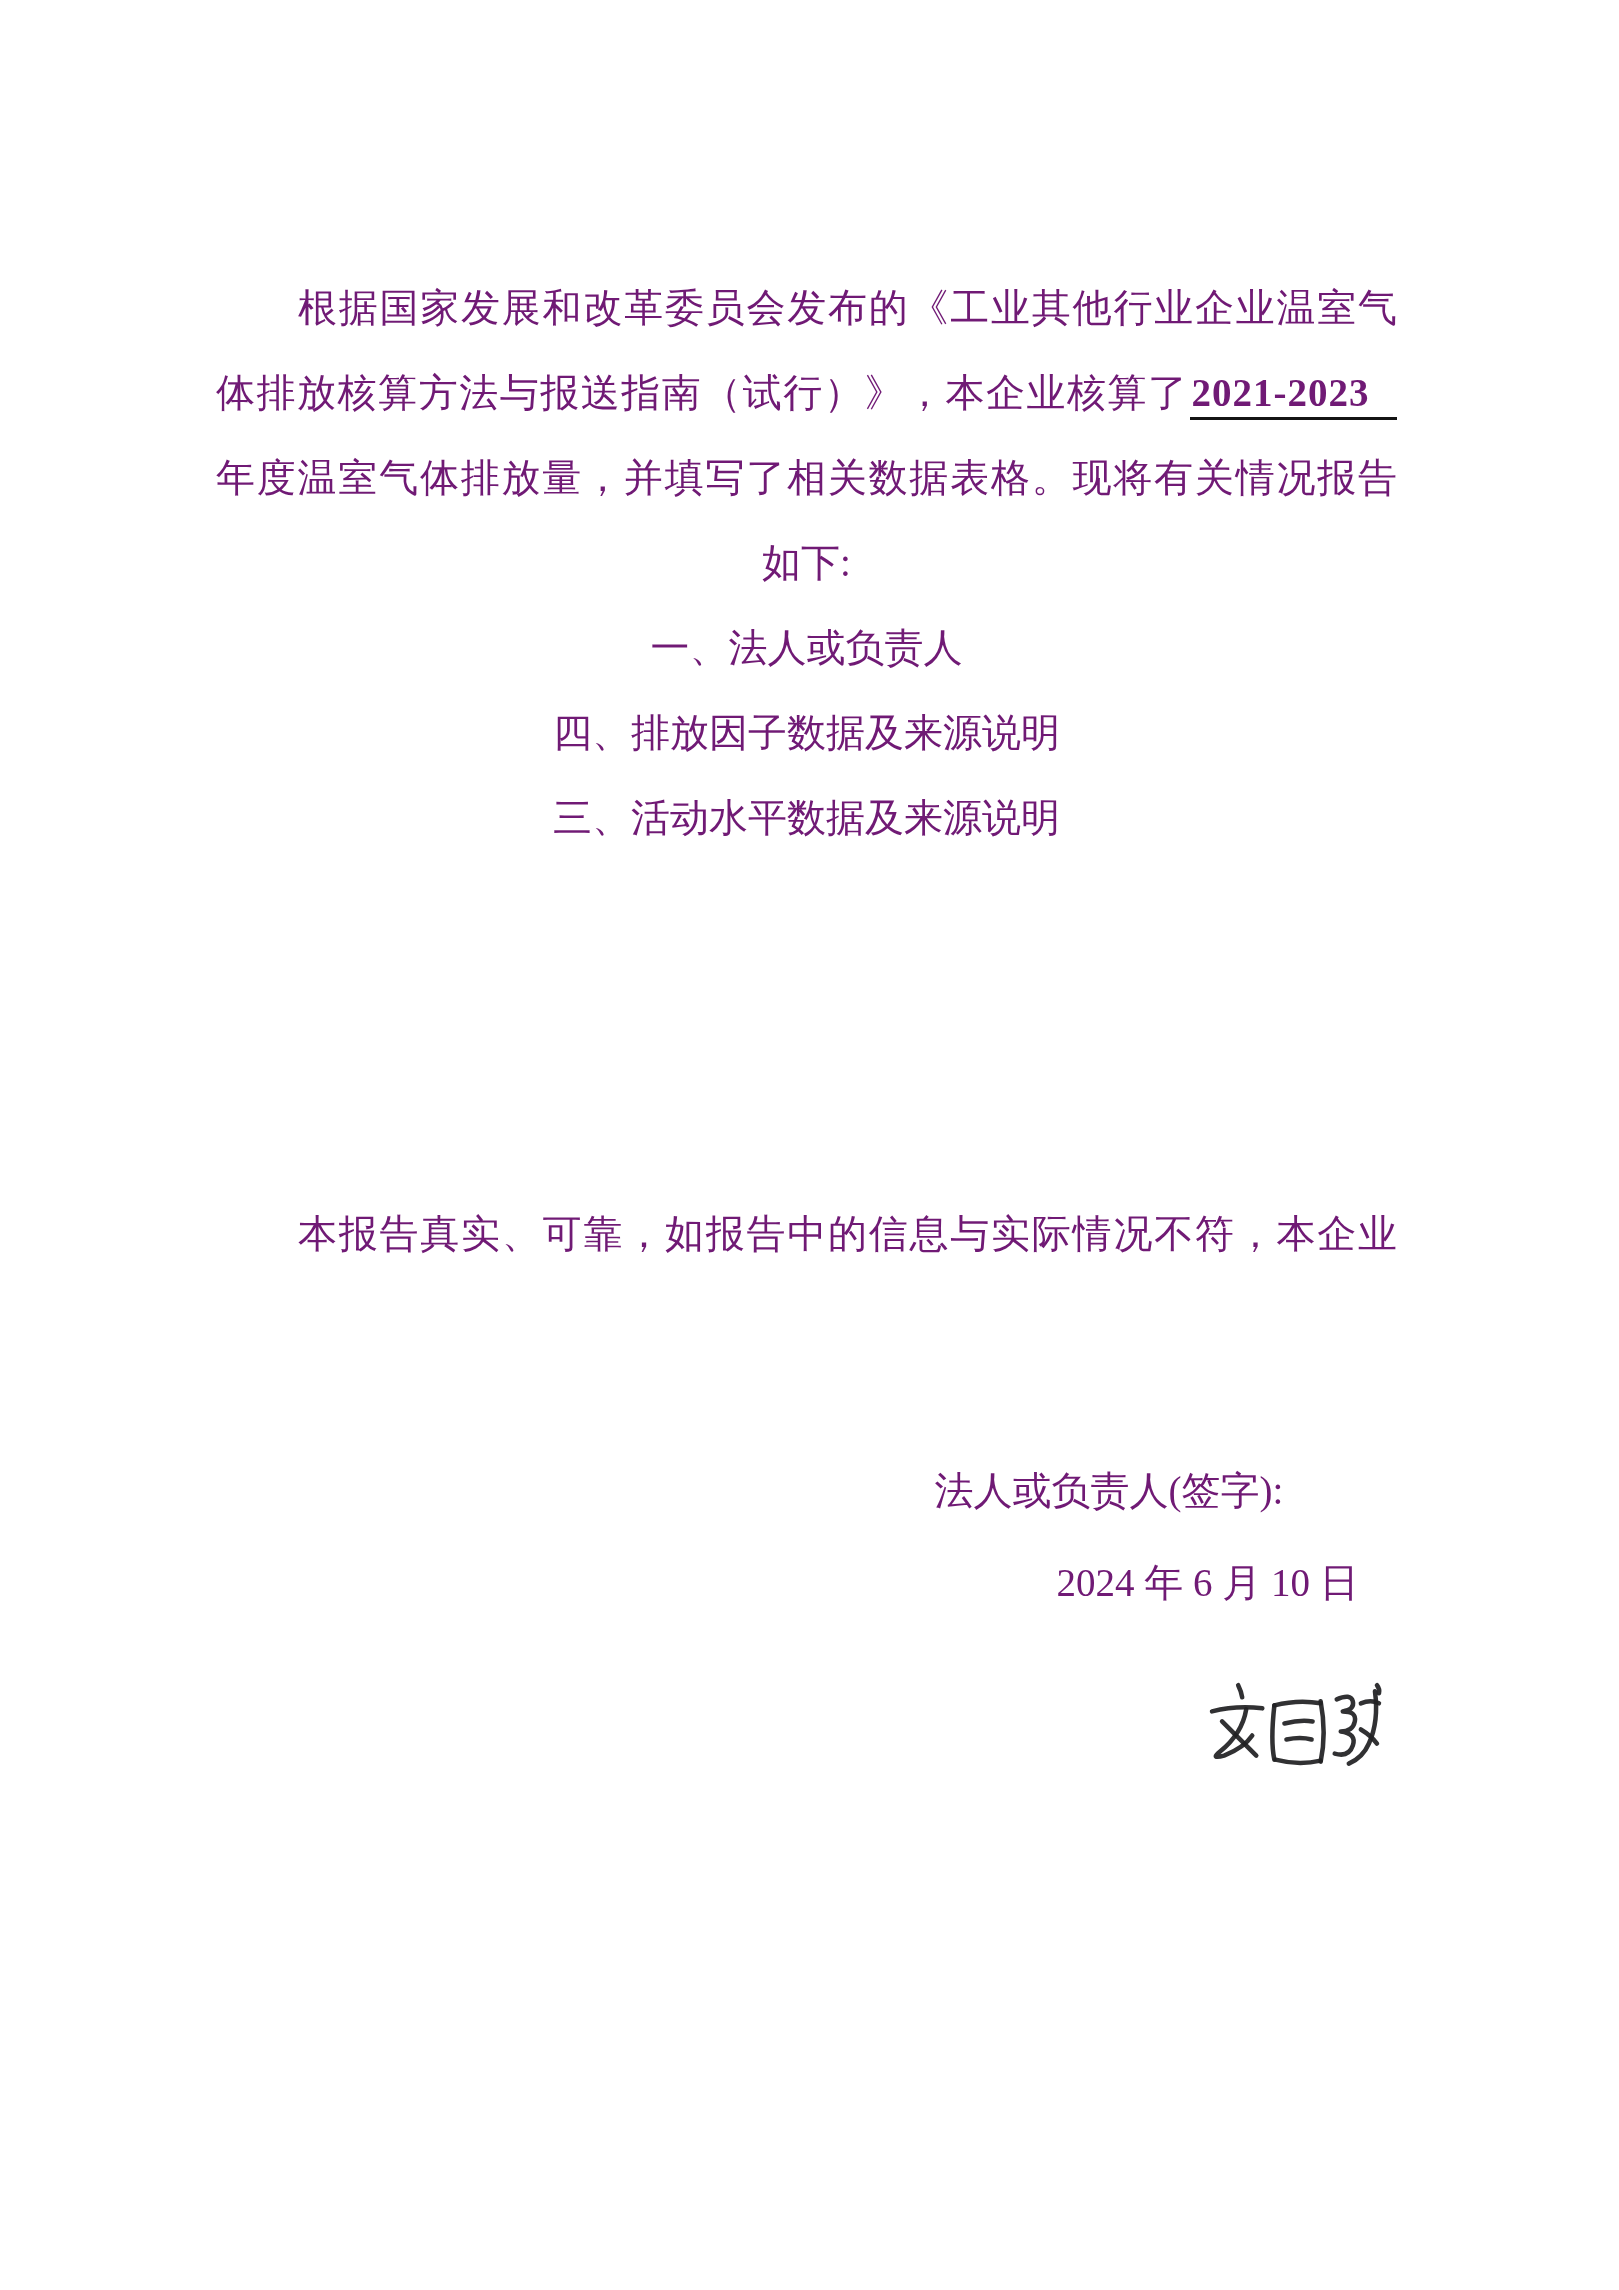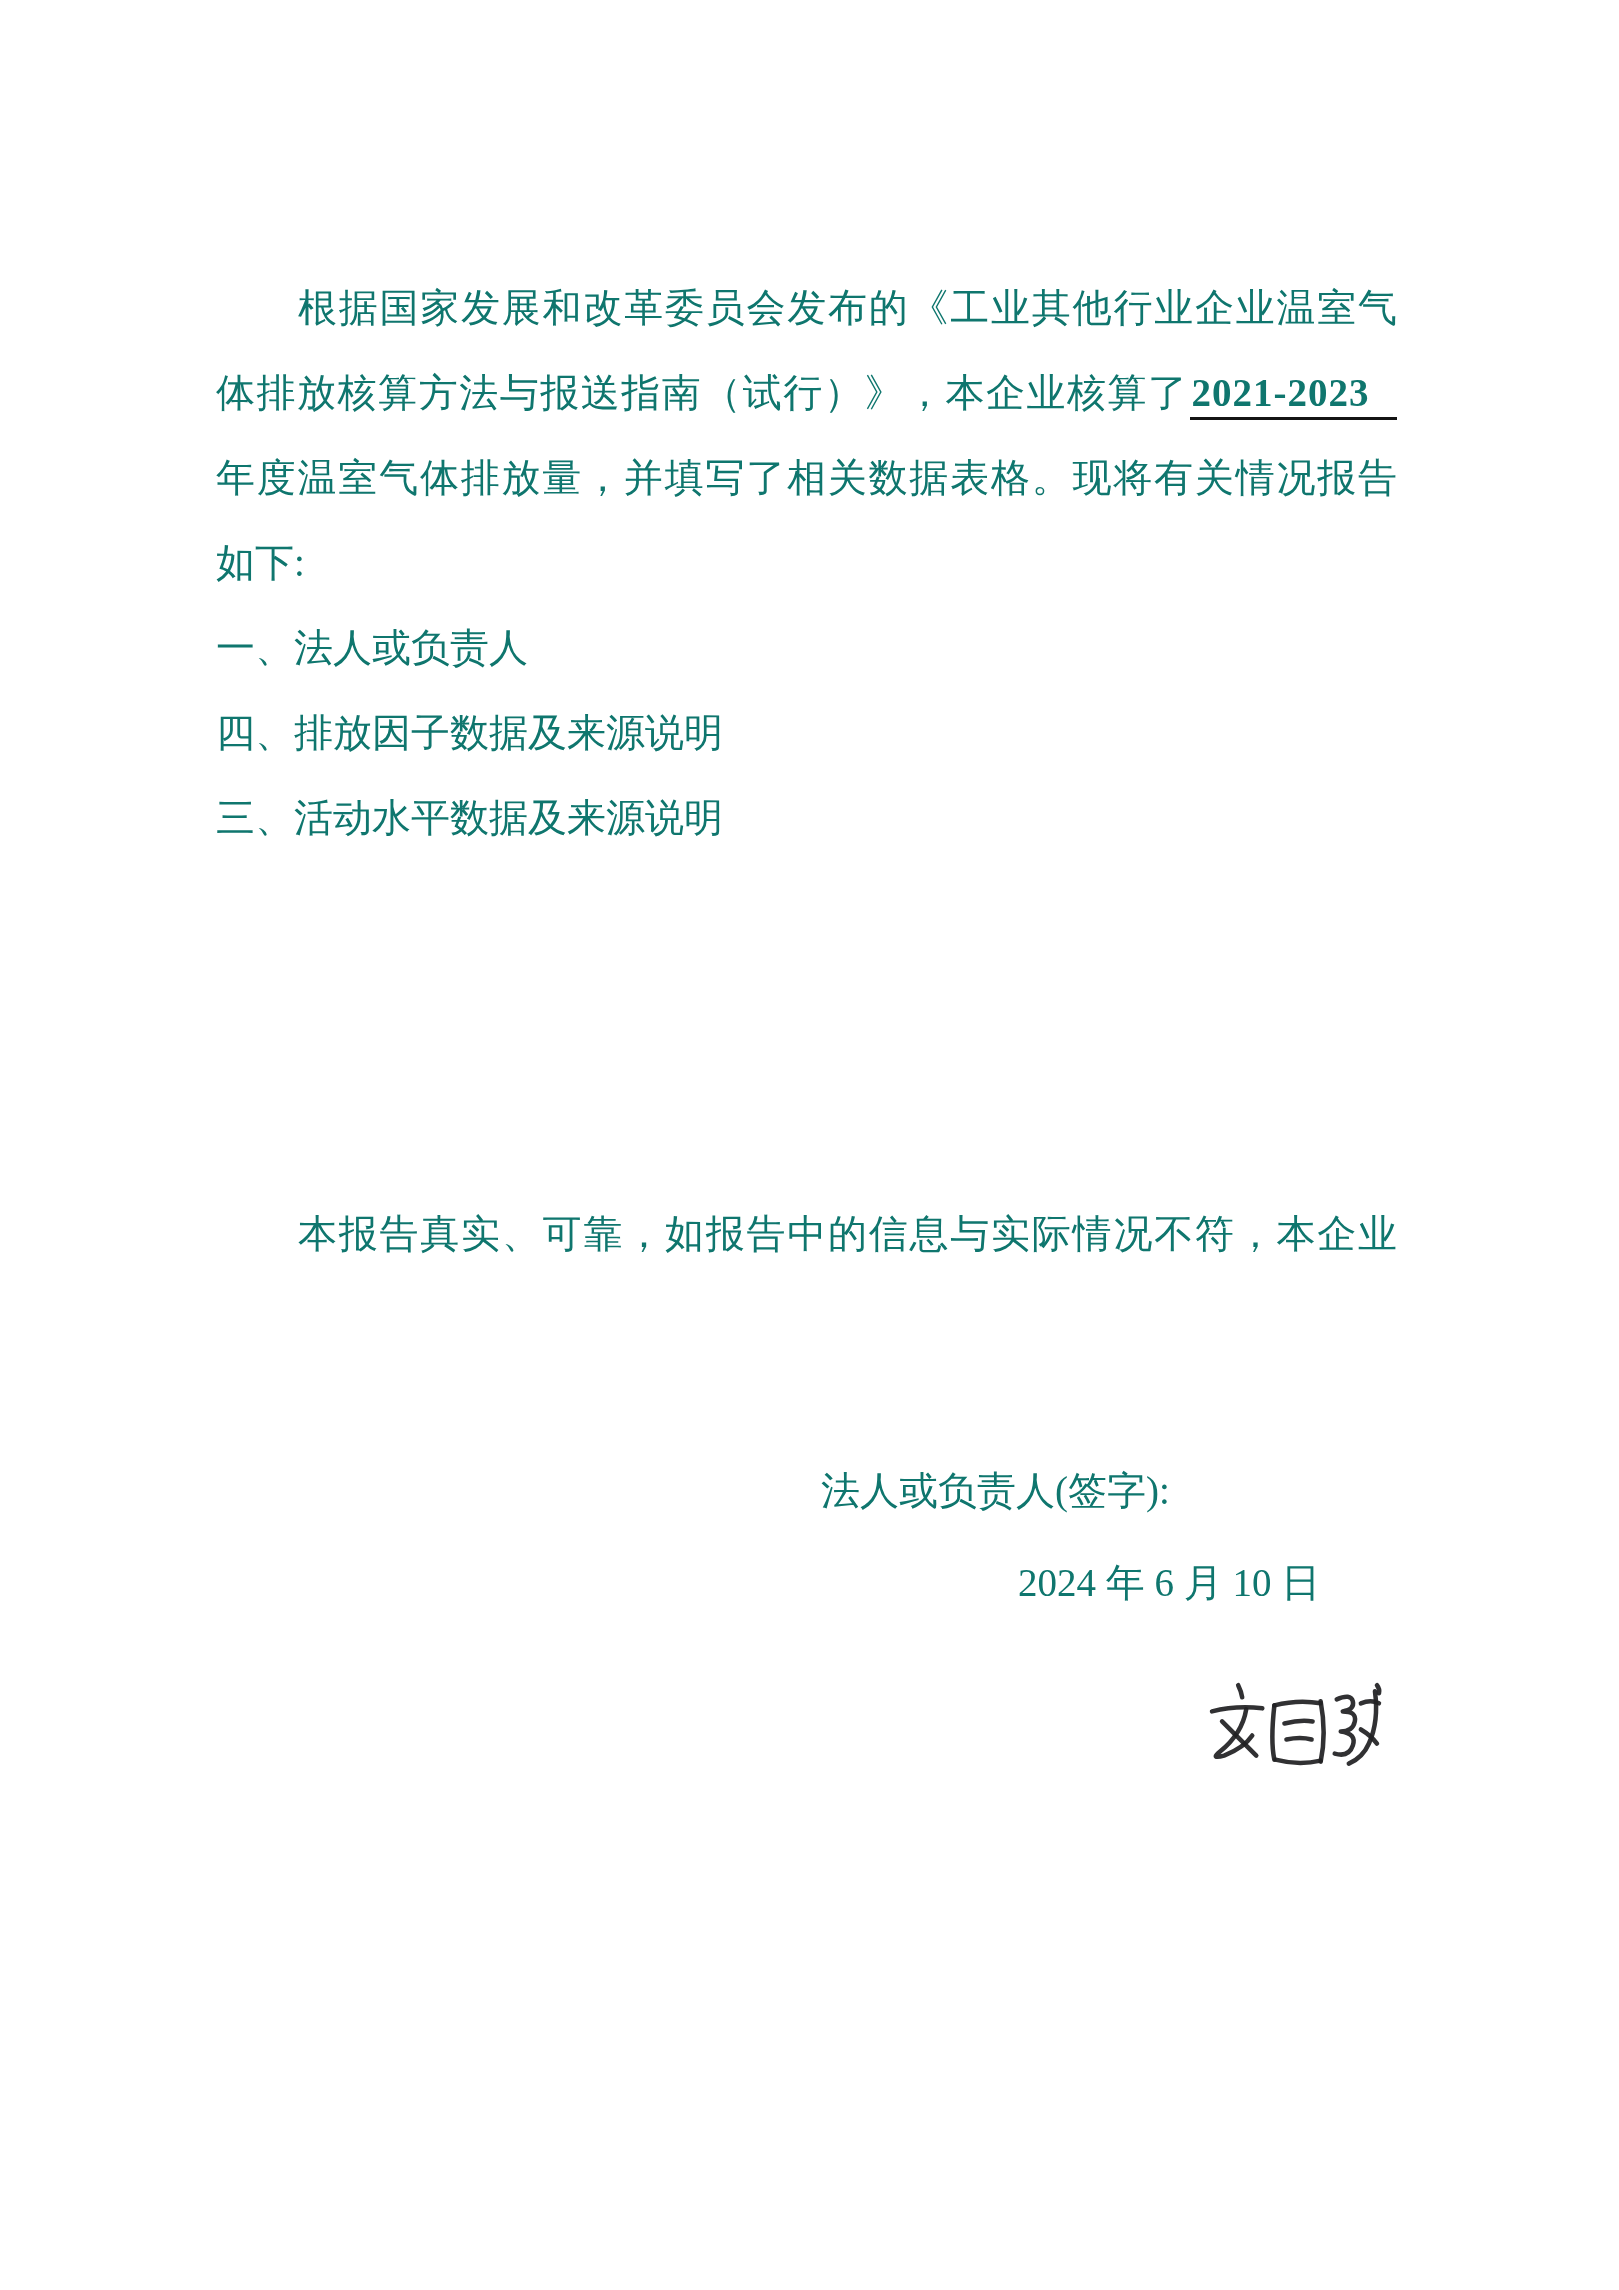--- a/index.html
+++ b/index.html
@@ -7,32 +7,33 @@
     padding: 0;
     background: #ffffff;
   }
   .page {
     position: relative;
     width: 1619px;
     height: 2291px;
     background: #ffffff;
     overflow: hidden;
     font-family: "Liberation Serif", "DejaVu Serif", serif;
-    color: #0f766e;
+    color: #701a75;
   }
   .doc {
     position: absolute;
     left: 216px;
     top: 265px;
     width: 1181px;
     font-size: 39px;
     line-height: 85px;
   }
   .bodyline {
     white-space: pre-wrap;
+    text-align: center;
   }
   .jline {
     text-align: justify;
     text-align-last: justify;
   }
   .indent {
     padding-left: 82px;
   }
   .years {
     font-weight: 700;

